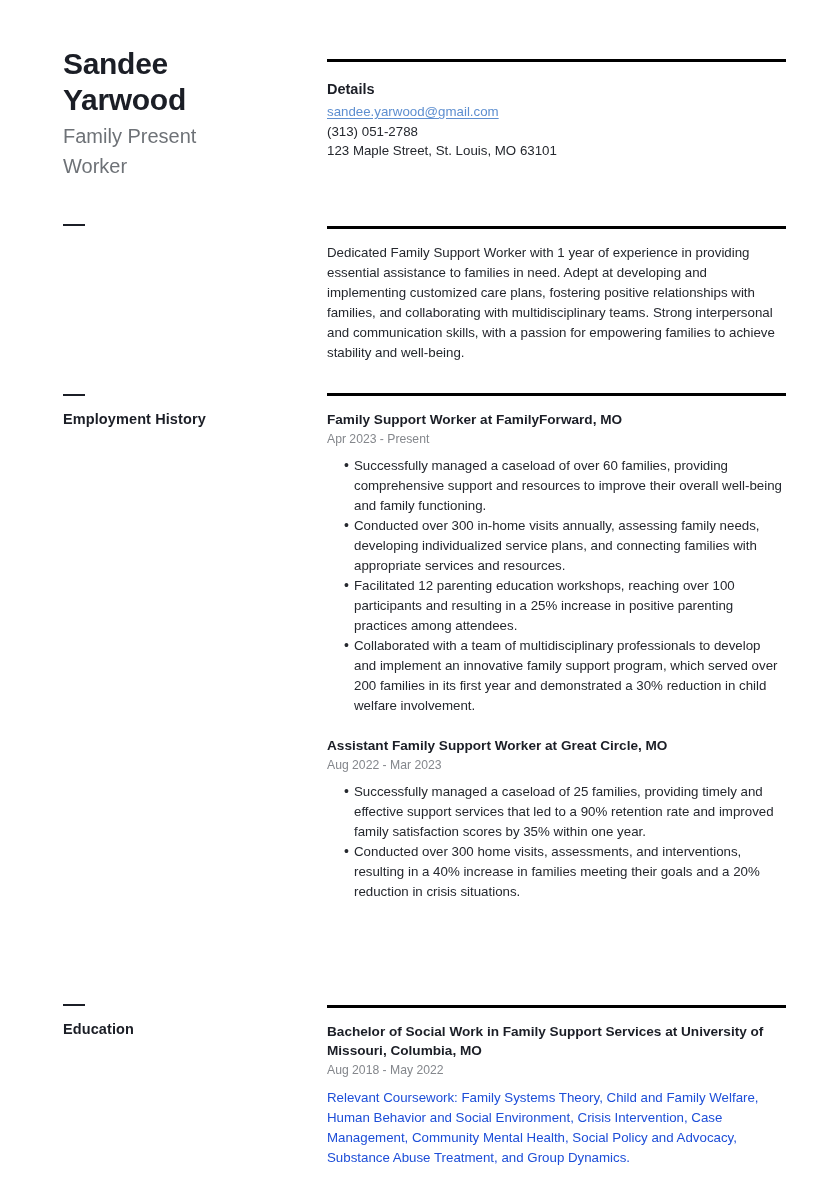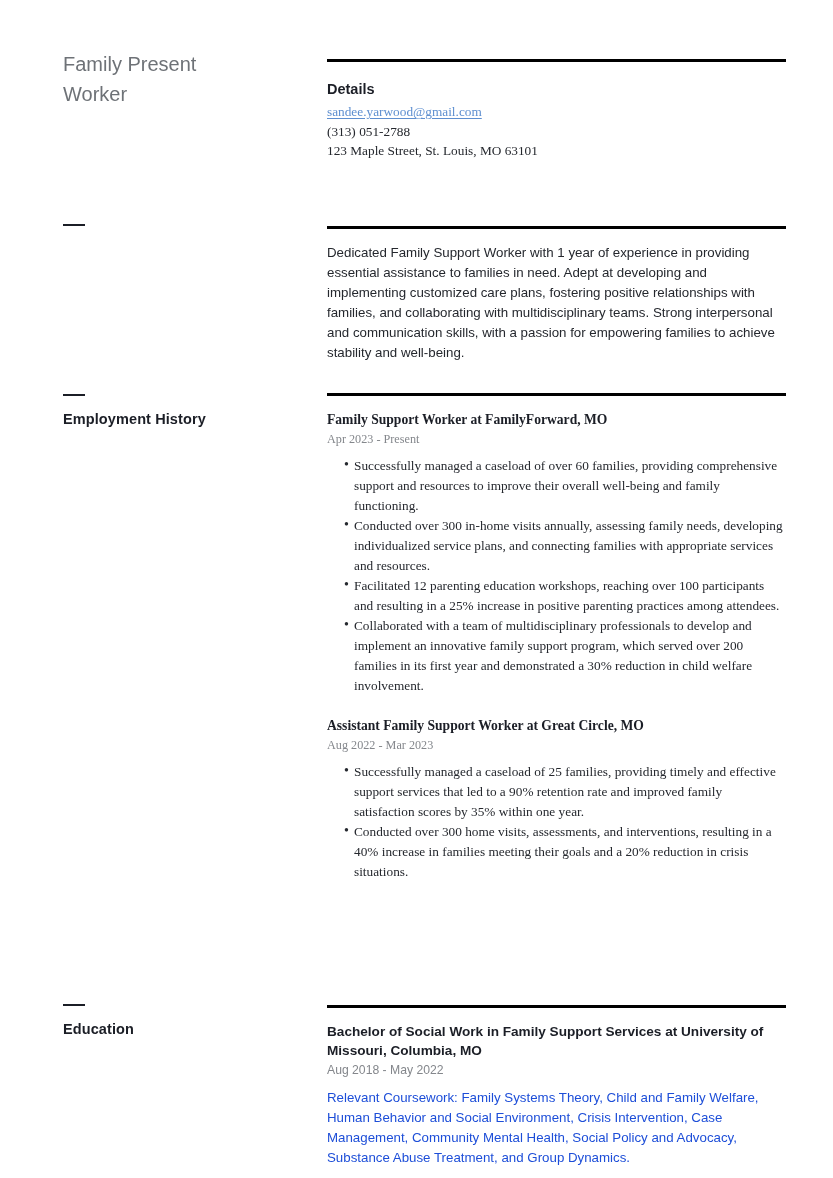--- a/index.html
+++ b/index.html
@@ -96,41 +96,40 @@
   }
 
   .block {
     position: absolute;
     left: 0;
     width: 459px;
   }
 
   #block-details    { top: 80px; }
   #block-profile    { top: 243px; }
-  #block-employment { top: 410px; font-family: Liberation Serif, serif; }
+  #block-employment { top: 410px; }
   #block-education  { top: 1022px; }
 
   #rule-details     { top: 59px; }
   #rule-profile     { top: 226px; }
   #rule-employment  { top: 393px; }
   #rule-education   { top: 1005px; }
 
   .block-heading {
     font-size: 14.5px;
     font-weight: bold;
     color: #1b1e26;
     margin: 0 0 3px 0;
     line-height: 19px;
   }
 
   .detail-line {
     font-size: 13.3px;
     line-height: 19.5px;
     color: #25282e;
-    font-family: Liberation Serif, serif;
   }
   .detail-line.email a {
     color: #5e8fd0;
     text-decoration: underline;
     text-underline-offset: 1.5px;
   }
 
   .body-text {
     font-size: 13.3px;
     line-height: 20px;
@@ -185,20 +184,21 @@
   }
 </style>
 </head>
 <body>
 
 <div class="resume">
 
   <div class="columns">
 
     <div class="left-col">
+      <div class="name"><span>Sandee</span><br><span>Yarwood</span></div>
       <div class="job-title">Family Present Worker</div>
     </div>
 
     <div class="side-section" id="side-profile">
       <div class="rule"></div>
     </div>
 
     <div class="side-section" id="side-employment">
       <div class="rule"></div>
       <div class="side-label">Employment History</div>

